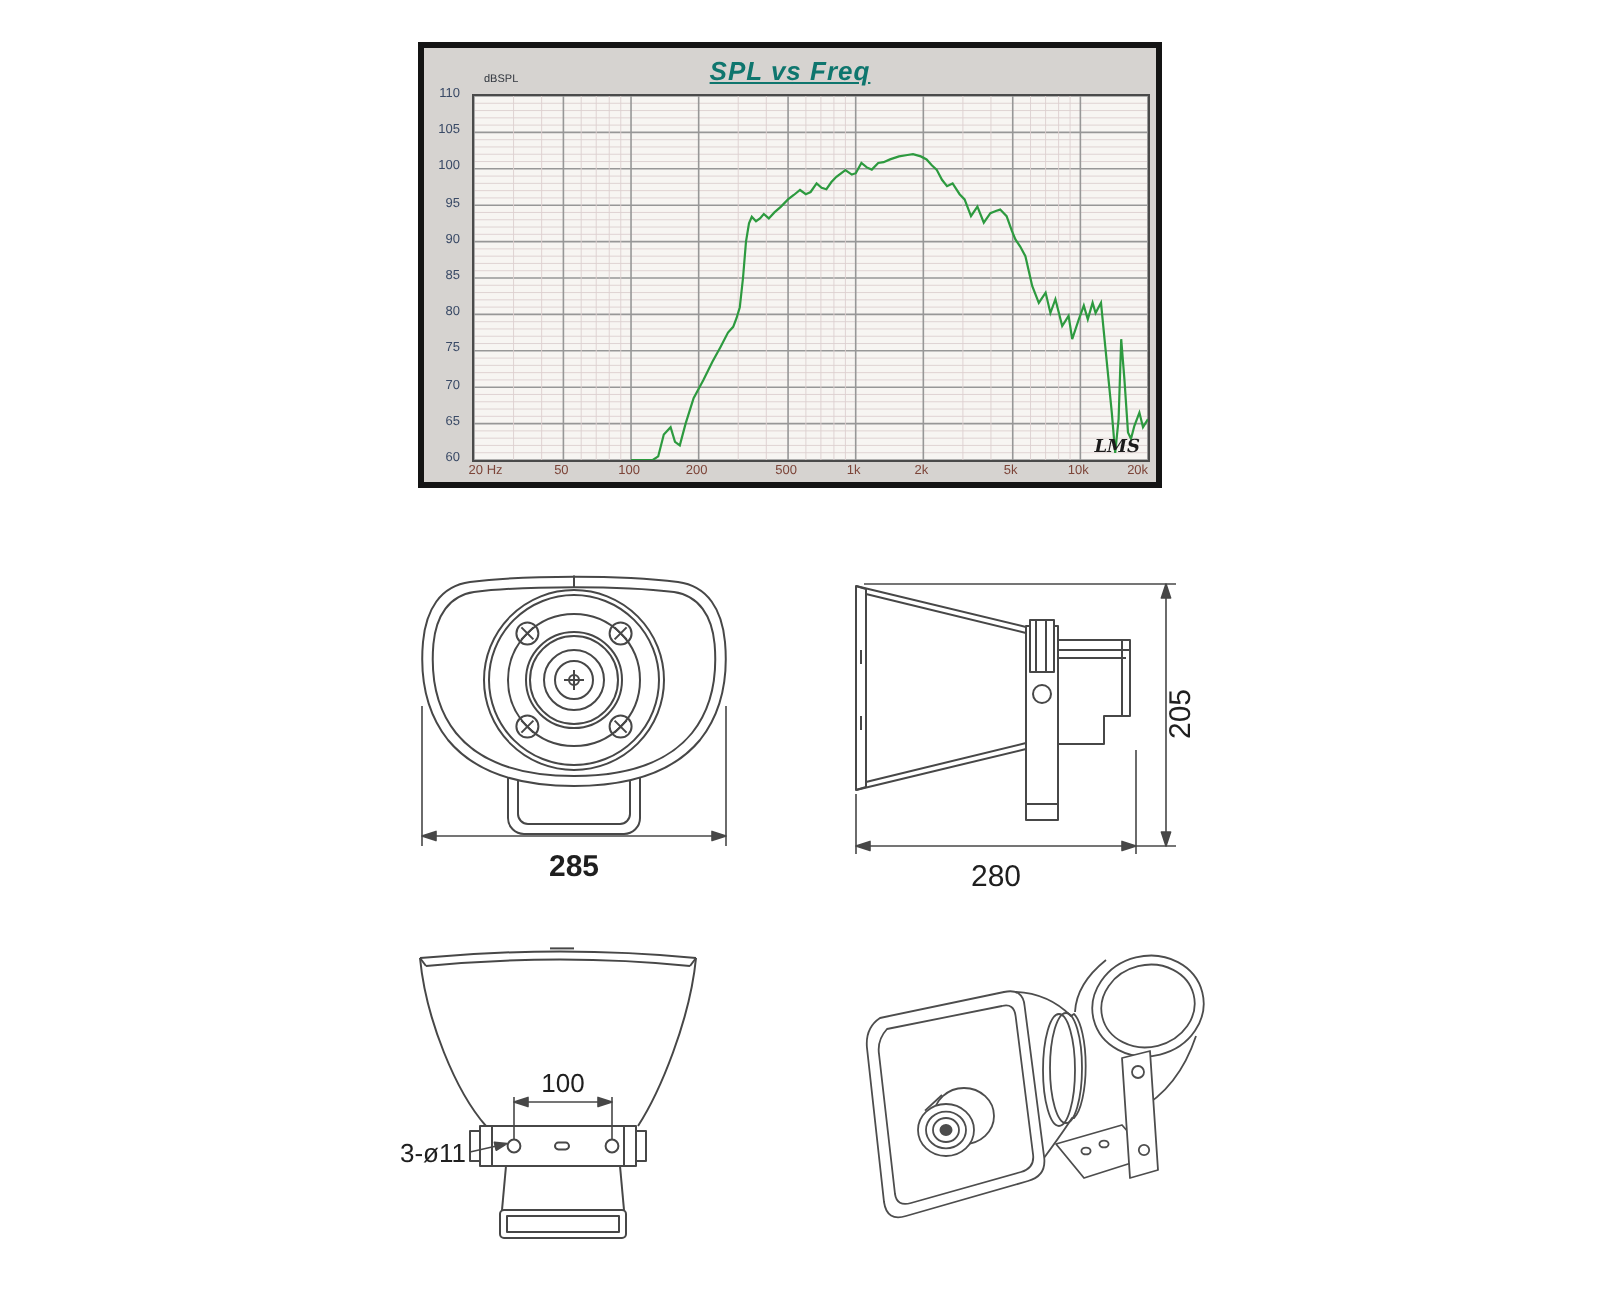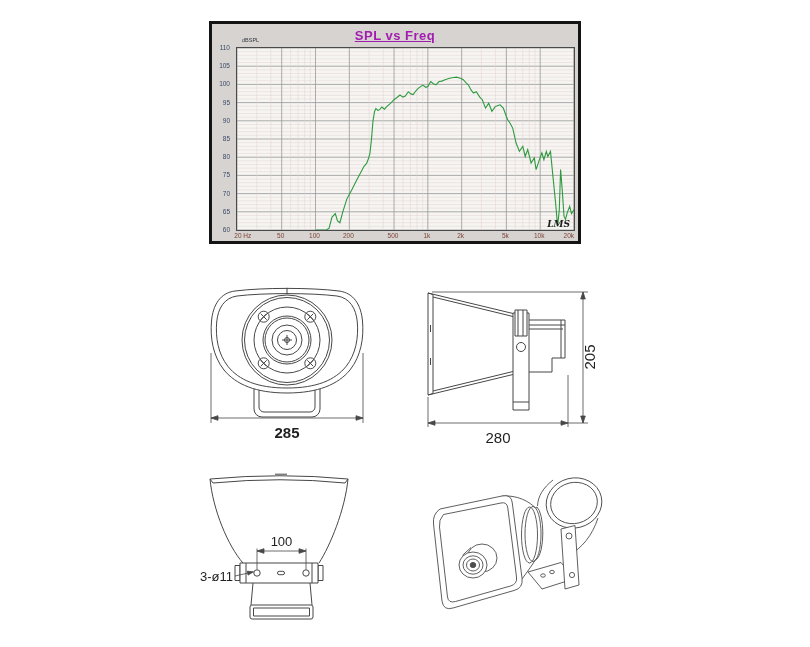--- a/index.html
+++ b/index.html
@@ -26,21 +26,21 @@
   .dim-text-small{font-family:"Liberation Sans",sans-serif;font-size:13px;fill:#1f1f1f;}
   .fv{left:201px;top:281px;font-weight:bold;} .sv{left:412px;top:280px;}
   .tv{left:196px;top:460px;} .pv{left:416px;top:458px;}
 </style>
 </head>
 <body>
 
 <div class="canvas">
 
   <div class="chart-panel" style="background: rgb(214, 211, 208);">
-    <div class="chart-title" style="color: #a21caf;">SPL vs Freq</div>
+    <div class="chart-title" style="color: #0f766e; font-style: italic;">SPL vs Freq</div>
     <div class="unit-label">dBSPL</div>
     <div class="y-ticks" id="y-ticks">
         <div class="ytick" style="top: 0px;">110</div>
         <div class="ytick" style="top: 18.2px;">105</div>
         <div class="ytick" style="top: 36.4px;">100</div>
         <div class="ytick" style="top: 54.6px;">95</div>
         <div class="ytick" style="top: 72.8px;">90</div>
         <div class="ytick" style="top: 91px;">85</div>
         <div class="ytick" style="top: 109.2px;">80</div>
         <div class="ytick" style="top: 127.4px;">75</div>

